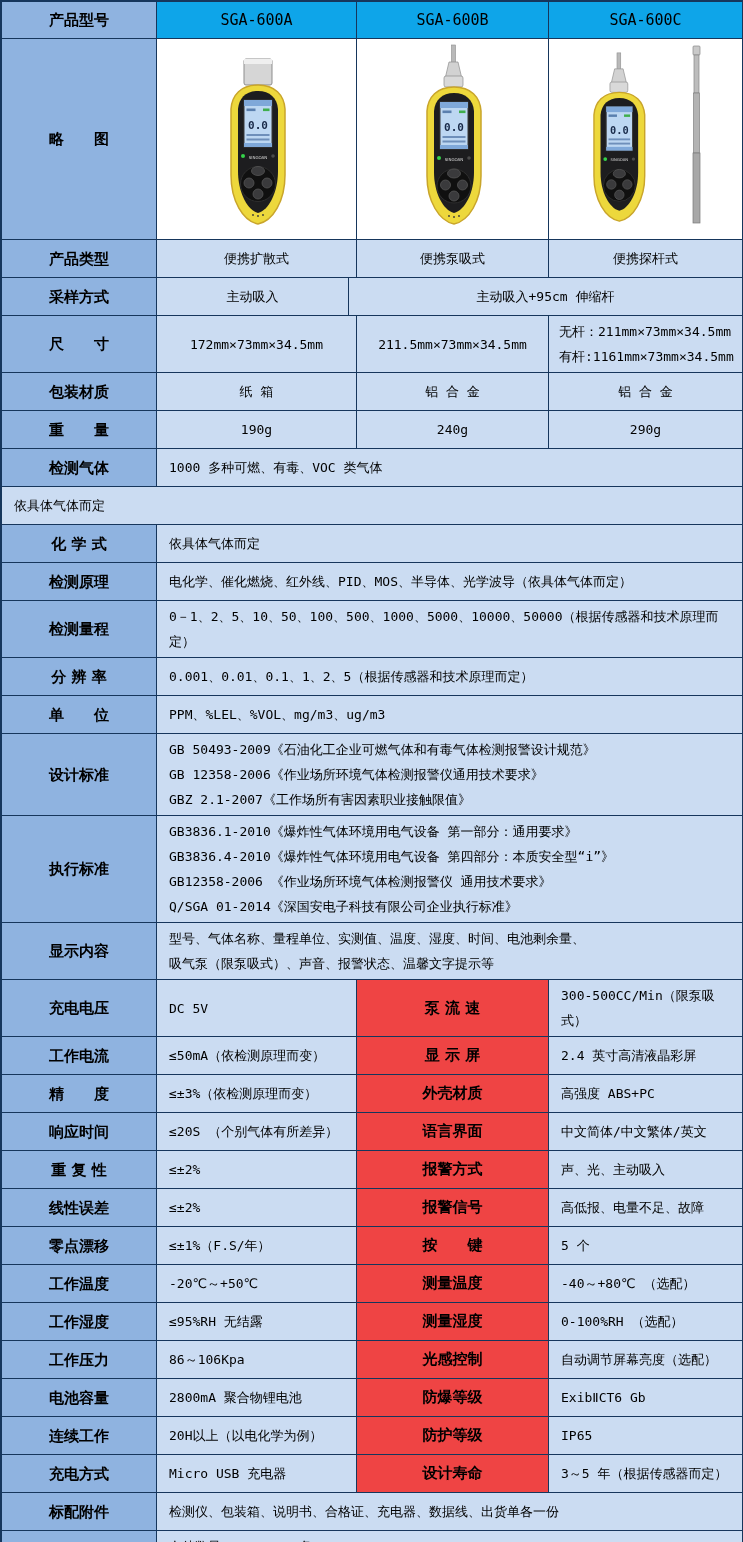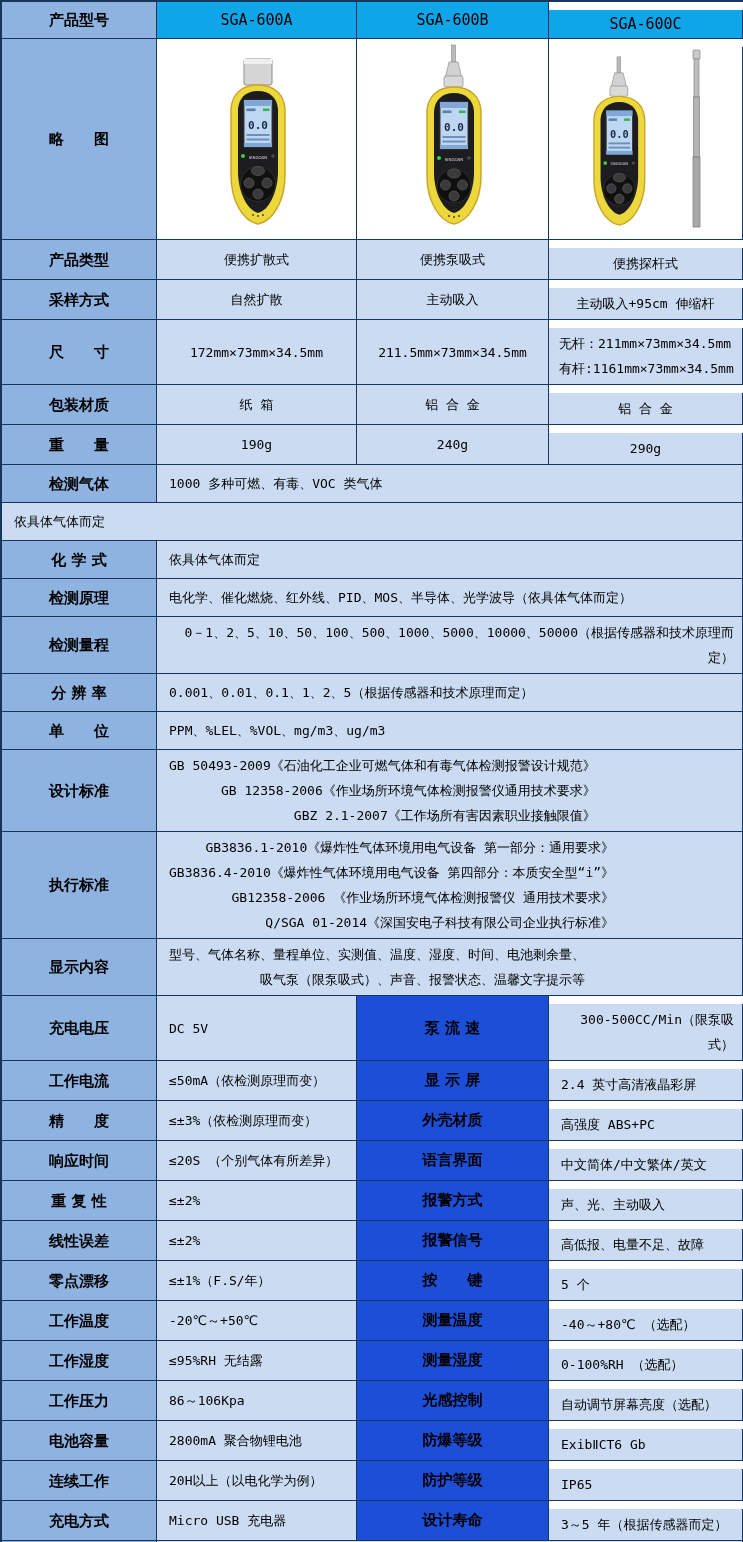--- a/index.html
+++ b/index.html
@@ -12,27 +12,27 @@
   .row-header{min-height:36px;}
   .row-sketch{height:200px;}
   .cell{
     box-sizing:border-box;border-right:1px solid #16365c;
     display:flex;align-items:center;justify-content:center;
     white-space:pre-line;
   }
   .c-label{width:155px;flex:0 0 155px;background:#8fb3e0;font-weight:bold;font-size:15px;text-align:center;line-height:22px;}
   .c-a{width:200px;flex:0 0 200px;}
   .c-b{width:192px;flex:0 0 192px;}
-  .c-c{flex:1 1 auto;margin-top:8px;}
-  .c-l2{width:192px;flex:0 0 192px;background:#1d4ed8;font-weight:bold;font-size:15px;text-align:right;}
+  .c-c{flex:1 1 auto;}
+  .c-l2{width:192px;flex:0 0 192px;background:#ef4444;font-weight:bold;font-size:15px;text-align:right;}
   .c-full{flex:1 1 auto;}
   .val{background:#cbdcf2;font-family:"DejaVu Sans Mono","DejaVu Sans",monospace;font-size:13px;line-height:25px;}
   .cv{text-align:center;padding:3px 6px;}
   .cv.ml{text-align:left;justify-content:flex-start;padding-left:10px;}
-  .lv{justify-content:flex-start;text-align:right;padding:3px 8px 3px 12px;}
+  .lv{justify-content:flex-start;text-align:left;padding:3px 8px 3px 12px;}
   .model{background:#0ea5e9;font-family:"DejaVu Sans Mono","DejaVu Sans",monospace;font-size:15px;}
   .img-cell{background:#ffffff;}
   svg{display:block;}
   .dev-screen-txt{font-family:"DejaVu Sans Mono",monospace;font-weight:bold;}
 </style>
 </head>
 <body>
 
 <div id="spec-table">
 
@@ -140,21 +140,20 @@
 
     <div class="row">
       <div class="cell c-label">产品类型</div>
       <div class="cell c-a val cv">便携扩散式</div>
       <div class="cell c-b val cv">便携泵吸式</div>
       <div class="cell c-c val cv">便携探杆式</div>
     </div>
 
     <div class="row">
       <div class="cell c-label">采样方式</div>
-      <div class="cell c-a val cv">自然扩散</div>
       <div class="cell c-b val cv">主动吸入</div>
       <div class="cell c-c val cv">主动吸入+95cm 伸缩杆</div>
     </div>
 
     <div class="row">
       <div class="cell c-label">尺　　寸</div>
       <div class="cell c-a val cv">172mm×73mm×34.5mm</div>
       <div class="cell c-b val cv">211.5mm×73mm×34.5mm</div>
       <div class="cell c-c val cv ml">无杆：211mm×73mm×34.5mm
 有杆:1161mm×73mm×34.5mm</div>

